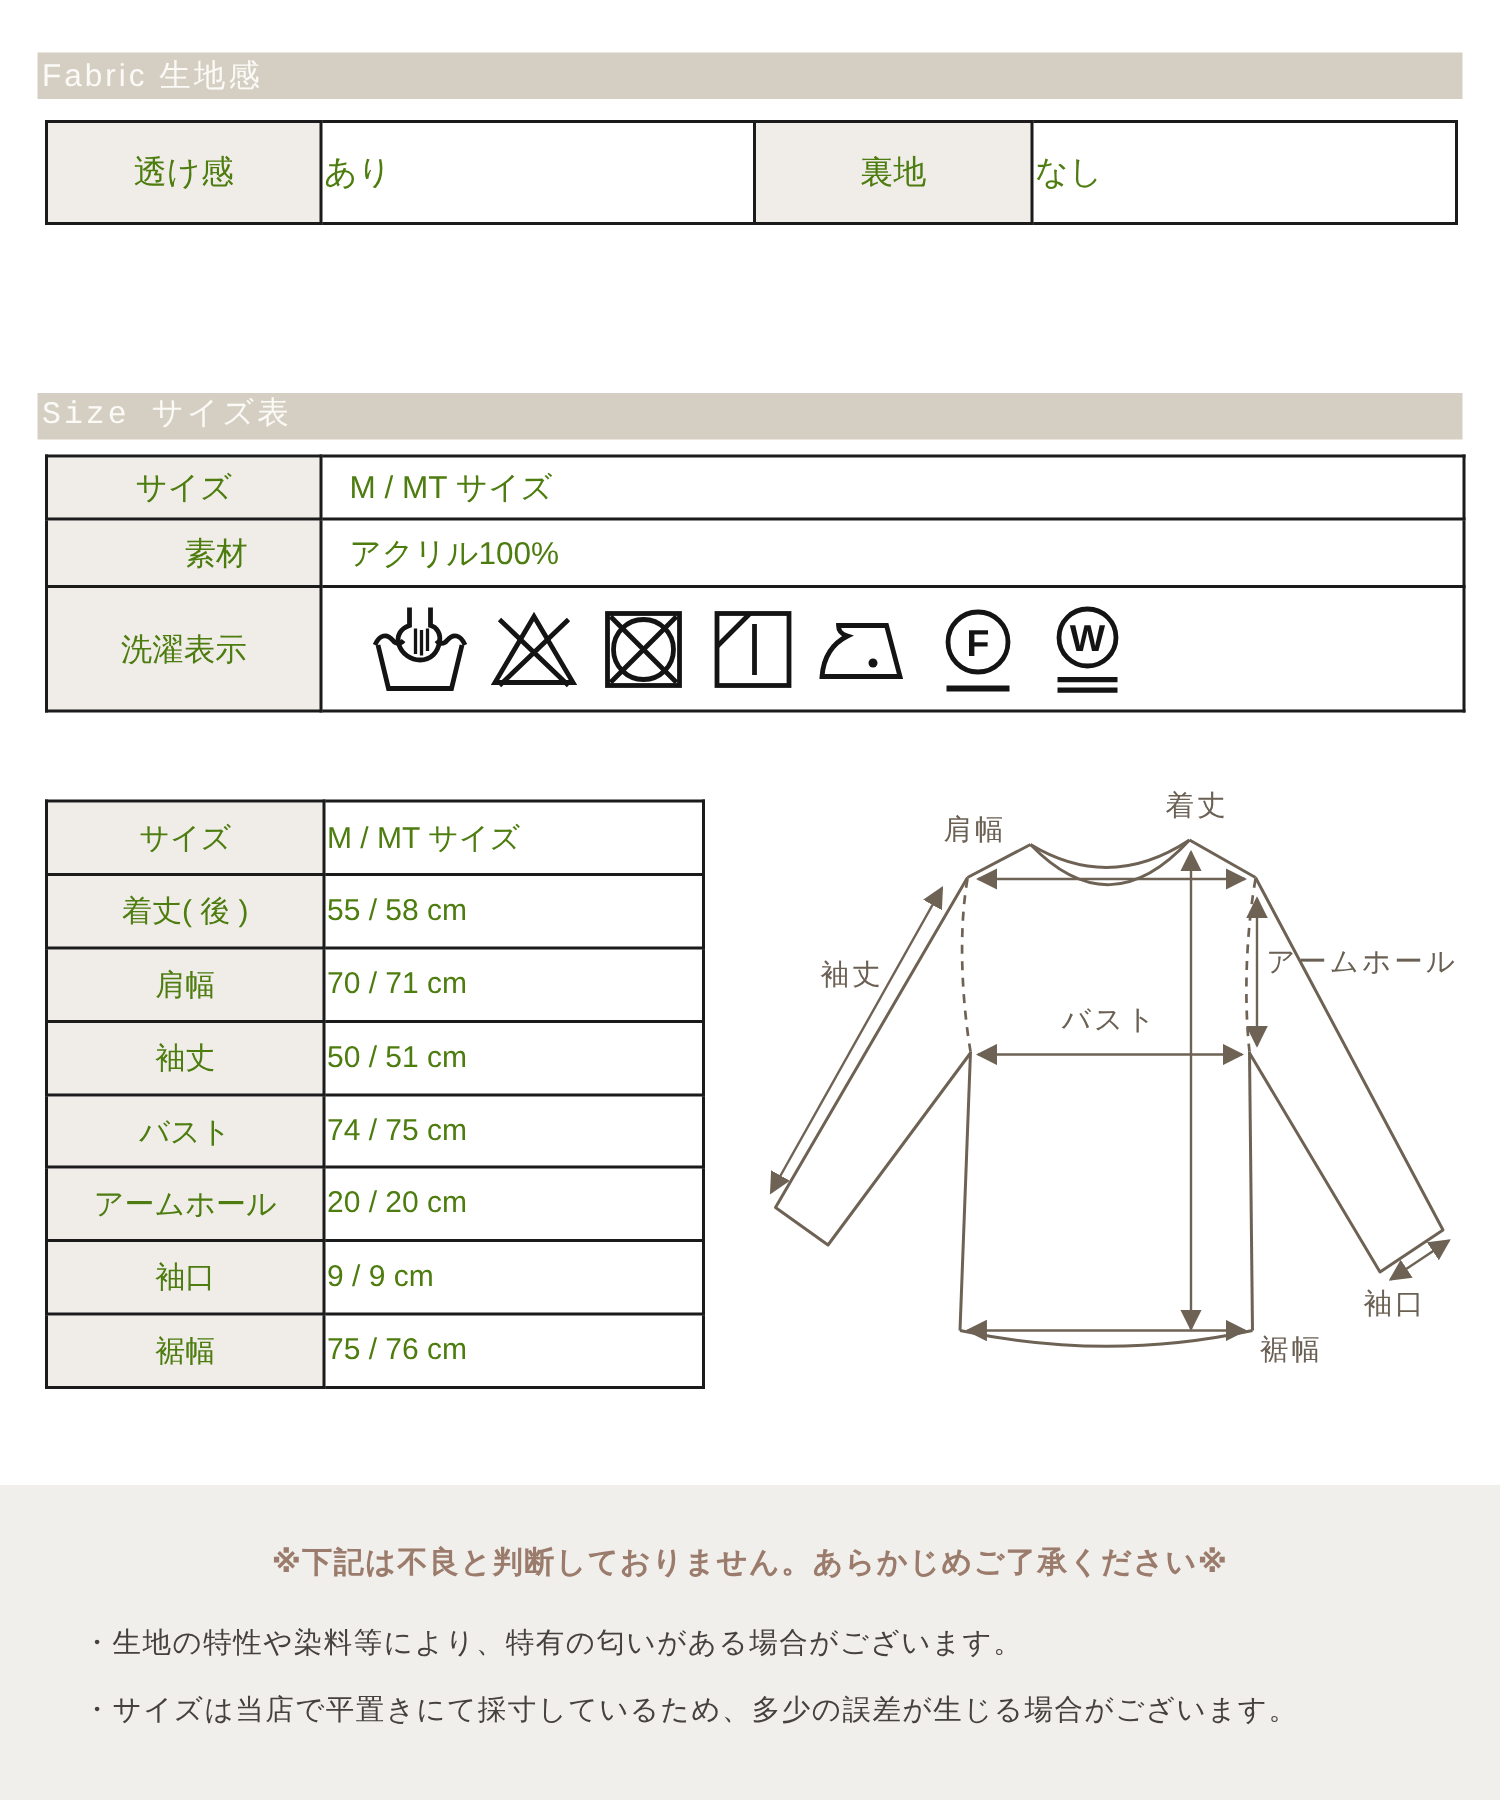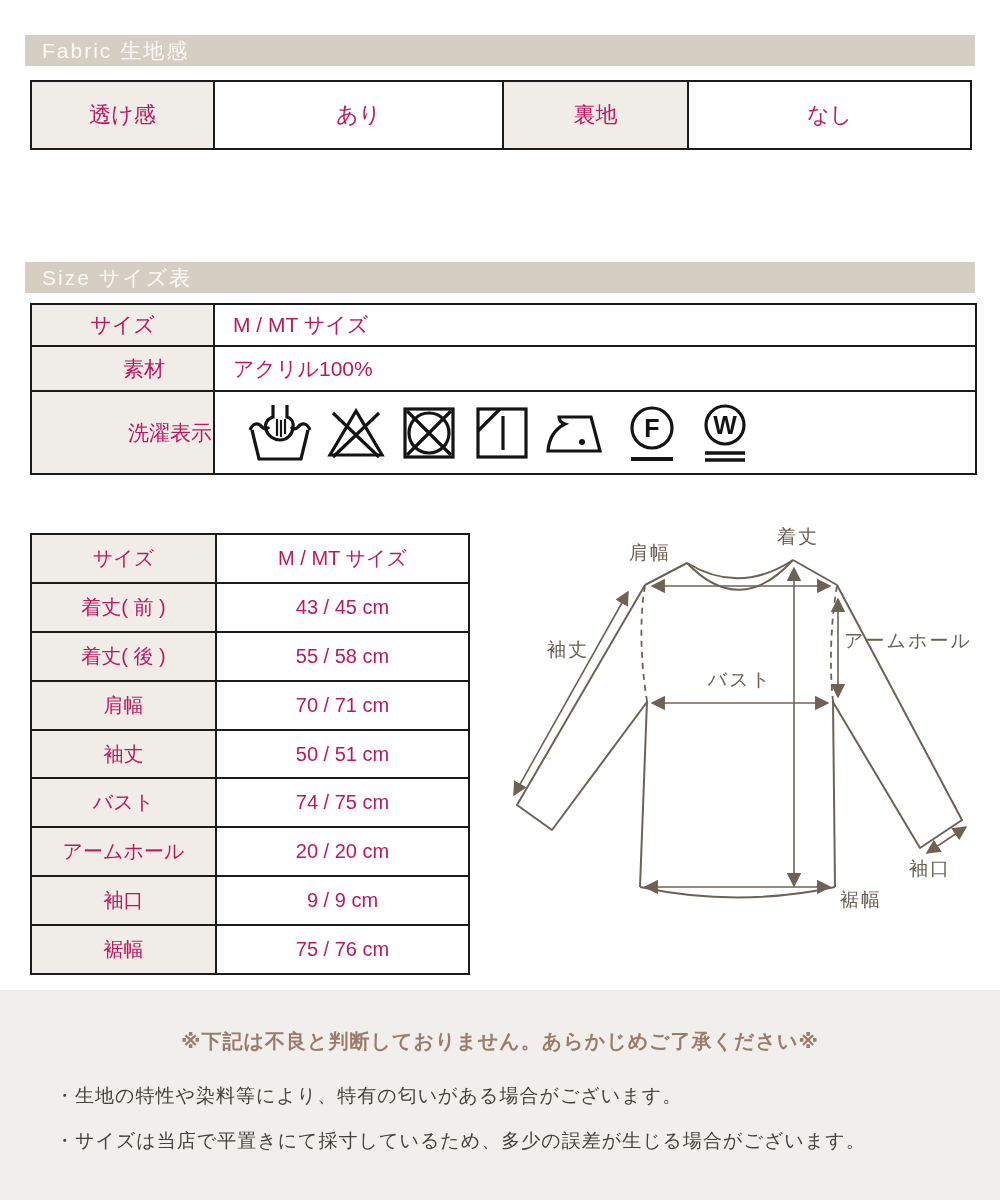--- a/index.html
+++ b/index.html
@@ -1,38 +1,38 @@
 <!DOCTYPE html>
 <html><head>
 <meta charset="utf-8">
 <style>
   html,body{margin:0;padding:0;}
   body{background:#ffffff;font-family:"Liberation Sans","DejaVu Sans",sans-serif;}
   .page{position:relative;width:1000px;height:1200px;background:#ffffff;overflow:hidden;}
 
   
   .section-bar{position:absolute;left:25px;width:950px;height:31px;background:#d5cfc3;
-    color:#fbfaf6;font-size:21px;line-height:31px;padding-left:17px;box-sizing:border-box;
+    color:#fbfaf6;font-size:21px;line-height:31px;padding-left:3px;box-sizing:border-box;
     letter-spacing:2px;}
 
   
   table{border-collapse:collapse;table-layout:fixed;}
-  td{border:2px solid #1b1b1b;color:#be185d;overflow:hidden;}
+  td{border:2px solid #1b1b1b;color:#4d7c0f;overflow:hidden;}
   .lab{background:#f0ede8;text-align:center;}
-  .val{background:#ffffff;text-align:center;}
+  .val{background:#ffffff;text-align:left;}
 
   .fabric-table{position:absolute;left:30px;top:80px;width:940px;}
   .fabric-table td{height:64px;font-size:22px;}
 
   .size-table{position:absolute;left:30px;top:303px;width:945px;}
   .size-table td{font-size:21px;}
   .size-table .val{text-align:left;padding-left:18px;}
   .row-a td{height:38px;}
   .row-b td{height:41px;padding-left:44px;}
-  .row-c td{height:79px;text-align:right;}
+  .row-c td{height:79px;}
   .care-cell{display:flex;align-items:center;gap:13px;padding-left:14px;}
   .care-cell svg{display:block;flex:0 0 auto;}
 
   .measure-table{position:absolute;left:30px;top:533px;width:438px;}
   .measure-table td{height:44.9px;font-size:20px;}
 
   
   .care{stroke:#141414;fill:none;stroke-width:3.2;stroke-linecap:butt;stroke-linejoin:miter;}
   .care-thin{stroke:#141414;fill:none;stroke-width:2.2;}
   .care-letter{fill:#141414;font-size:25px;font-weight:bold;font-family:"Liberation Sans","DejaVu Sans",sans-serif;}
@@ -67,21 +67,21 @@
     <tbody>
         <tr>
       <td class="lab">透け感</td>
       <td class="val">あり</td>
       <td class="lab">裏地</td>
       <td class="val">なし</td>
     </tr>
   </tbody>
     </table>
 
-  <div class="section-bar" style="top:262px;">Size サイズ表</div>
+  <div class="section-bar" style="top:262px;font-family:Liberation Mono, monospace;">Size サイズ表</div>
 
   <table class="size-table">
     <colgroup>
         <col style="width:183px">
         <col style="width:762px">
       </colgroup>
     <tbody>
         <tr class="row-a">
       <td class="lab">サイズ</td>
       <td class="val">M / MT サイズ</td>
@@ -144,24 +144,20 @@
 
   <table class="measure-table">
     <colgroup>
         <col style="width:185px">
         <col style="width:253px">
       </colgroup>
     <tbody>
         <tr>
       <td class="lab">サイズ</td>
       <td class="val">M / MT サイズ</td>
-    </tr>
-    <tr>
-      <td class="lab">着丈( 前 )</td>
-      <td class="val">43 / 45 cm</td>
     </tr>
     <tr>
       <td class="lab">着丈( 後 )</td>
       <td class="val">55 / 58 cm</td>
     </tr>
     <tr>
       <td class="lab">肩幅</td>
       <td class="val">70 / 71 cm</td>
     </tr>
     <tr>

